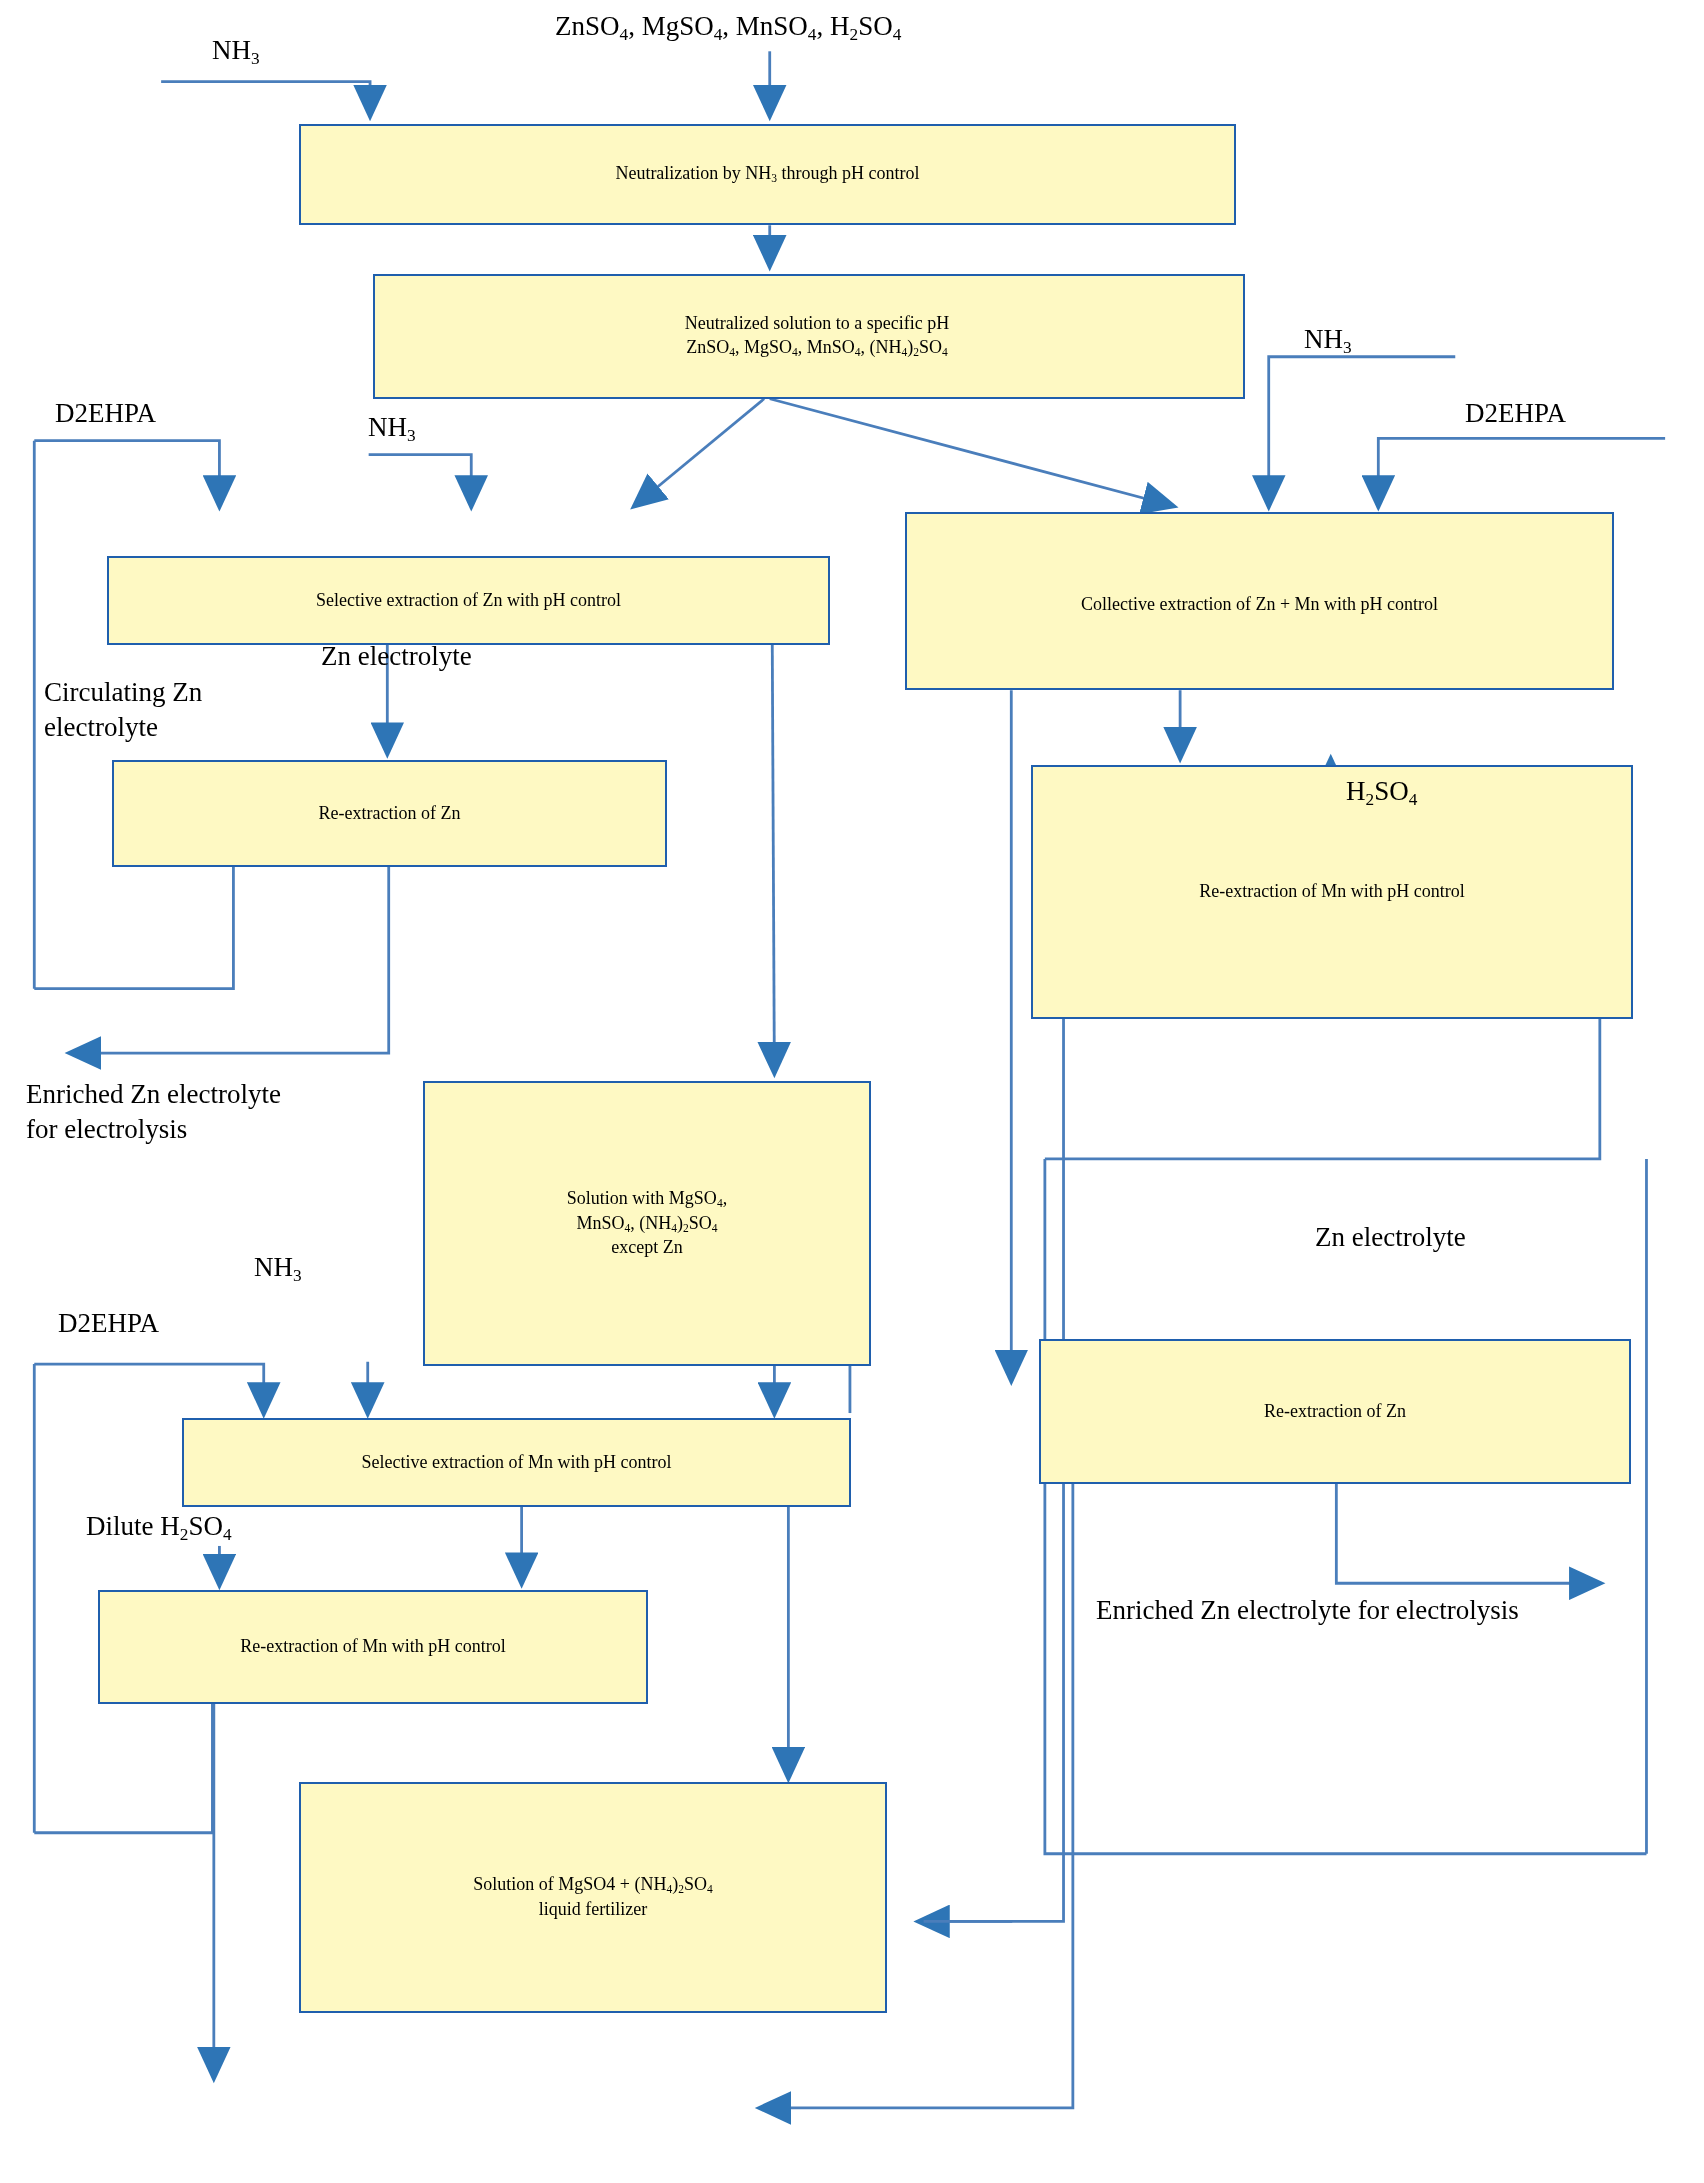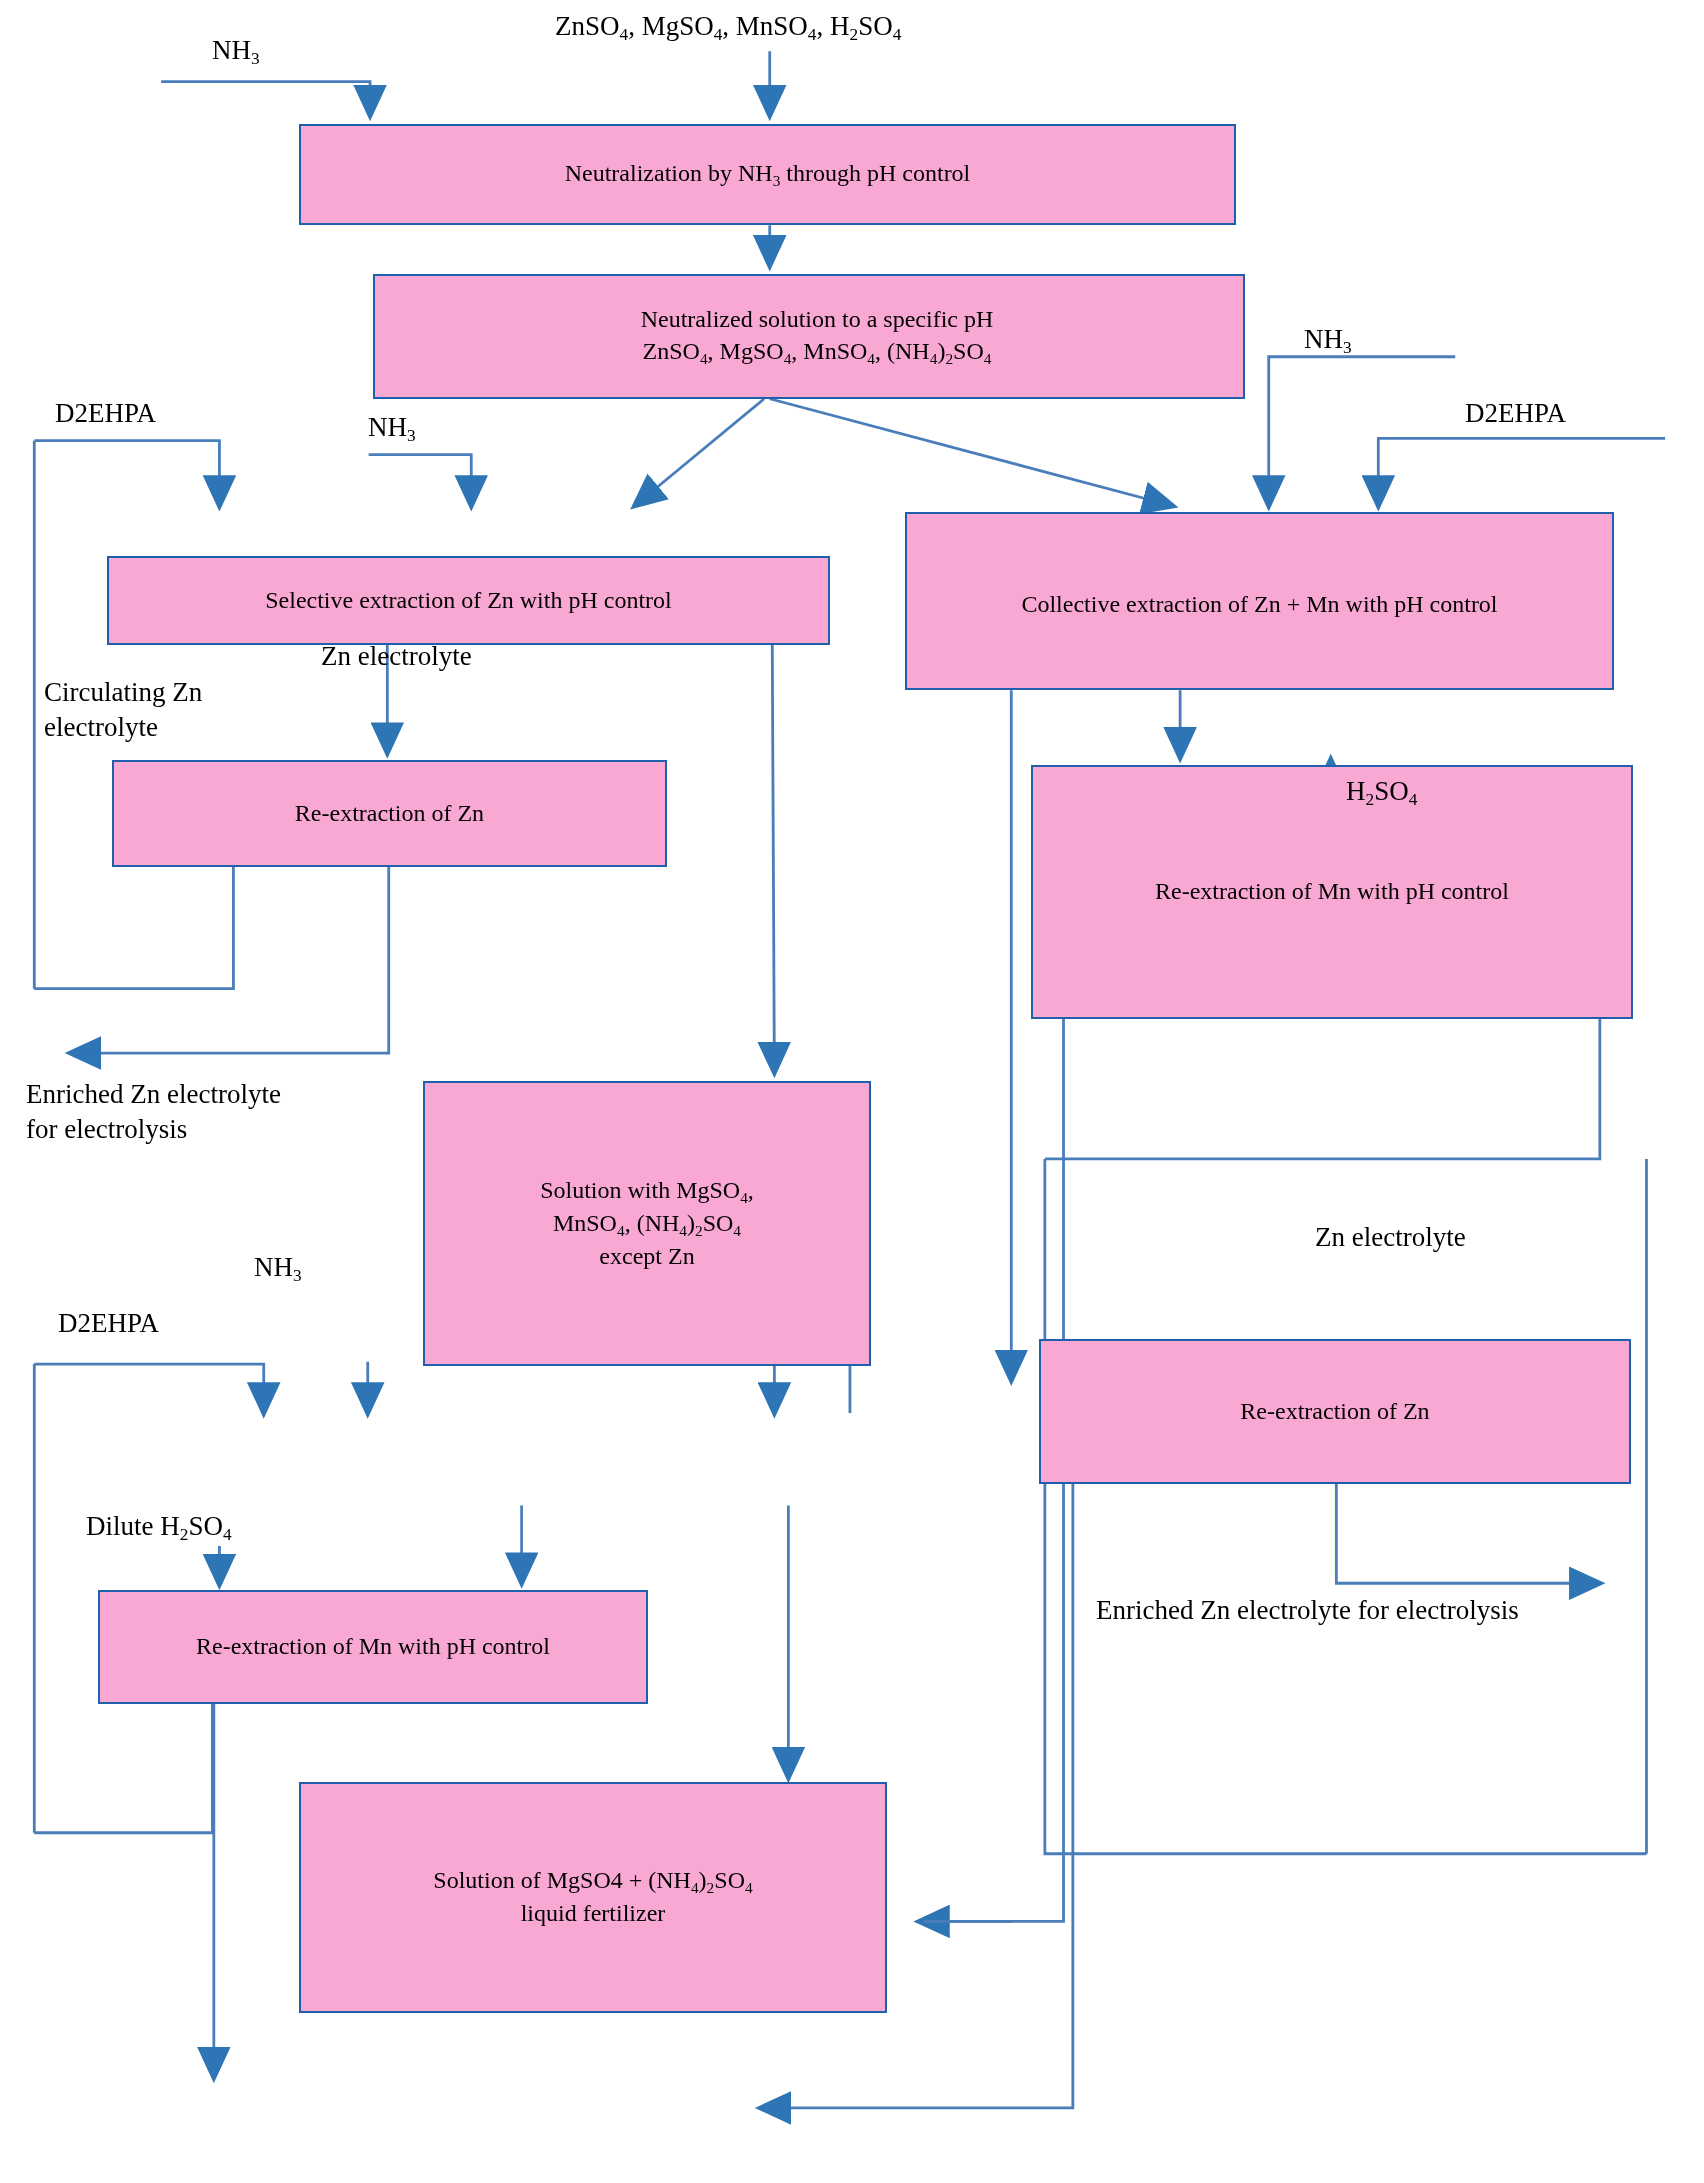--- a/index.html
+++ b/index.html
@@ -1,22 +1,22 @@
 <!DOCTYPE html>
 <html style="font-size:7.5px"><head>
 <meta charset="utf-8">
 <style>
   html,body{margin:0;padding:0;background:#ffffff;}
   body{font-family:"Liberation Serif", serif;}
   #stage{position:relative;width:1705px;height:2183px;background:#ffffff;overflow:hidden;}
   svg#wires{position:absolute;left:0;top:0;width:1705px;height:2183px;}
-  .node{position:absolute;box-sizing:border-box;background:#f9a8d4;
+  .node{position:absolute;box-sizing:border-box;background:#fef9c3;
         border:2.3px solid #1F5FAD;display:flex;align-items:center;
         justify-content:center;text-align:center;color:#000000;
-        font-family:"Liberation Serif", serif;font-size:24px;line-height:1.32;}
+        font-family:"Liberation Serif", serif;font-size:18px;line-height:1.32;}
   .node .inner{padding:0 11.2px;}
   .lbl{position:absolute;color:#000;font-family:"Liberation Serif", serif;
        font-size:27px;line-height:1.30;white-space:pre;}
   sub{font-size:0.64em;vertical-align:-0.30em;}
 </style>
 </head>
 <body>
 
 <div id="stage">
 
@@ -123,20 +123,23 @@
   </div>
 
   <div class="node" style="left:1031px;top:765px;width:602px;height:254px;">
     <div class="inner">Re-extraction of Mn with pH control</div>
   </div>
 
   <div class="node" style="left:1039px;top:1339px;width:592px;height:145px;">
     <div class="inner">Re-extraction of  Zn</div>
   </div>
 
+  <div class="node" style="left:182px;top:1418px;width:669px;height:89px;">
+    <div class="inner">Selective extraction  of Mn with pH control</div>
+  </div>
 
   <div class="node" style="left:98px;top:1590px;width:550px;height:114px;">
     <div class="inner" style="max-width:443px;">Re-extraction of Mn  with pH control</div>
   </div>
 
   <div class="node" style="left:299px;top:1782px;width:588px;height:231px;">
     <div class="inner">Solution of MgSO4 + (NH<sub>4</sub>)<sub>2</sub>SO<sub>4</sub><br>liquid  fertilizer</div>
   </div>
 
 

